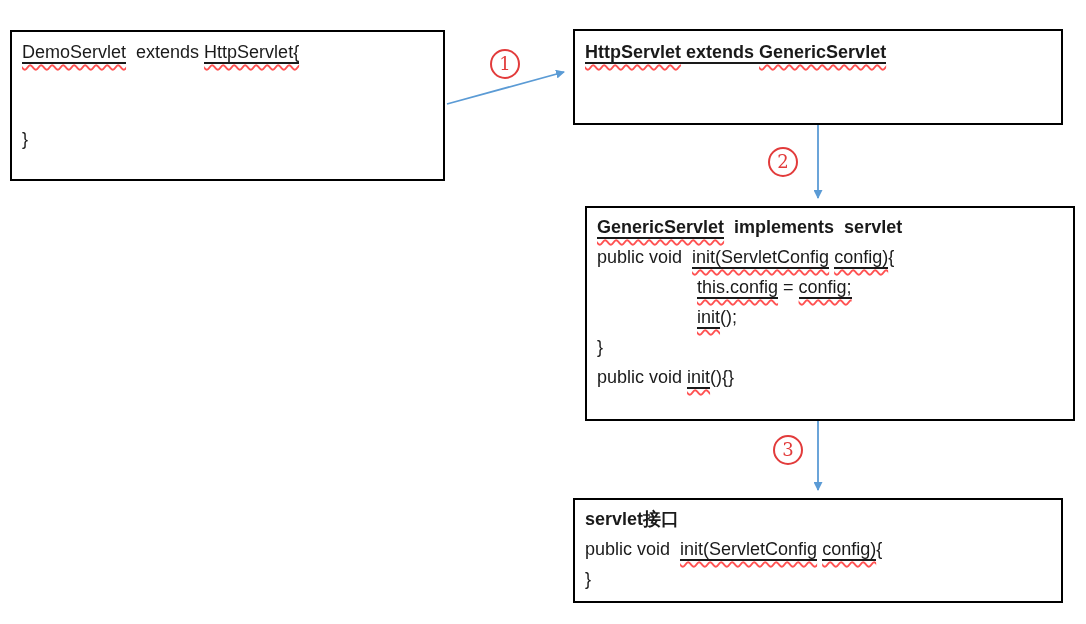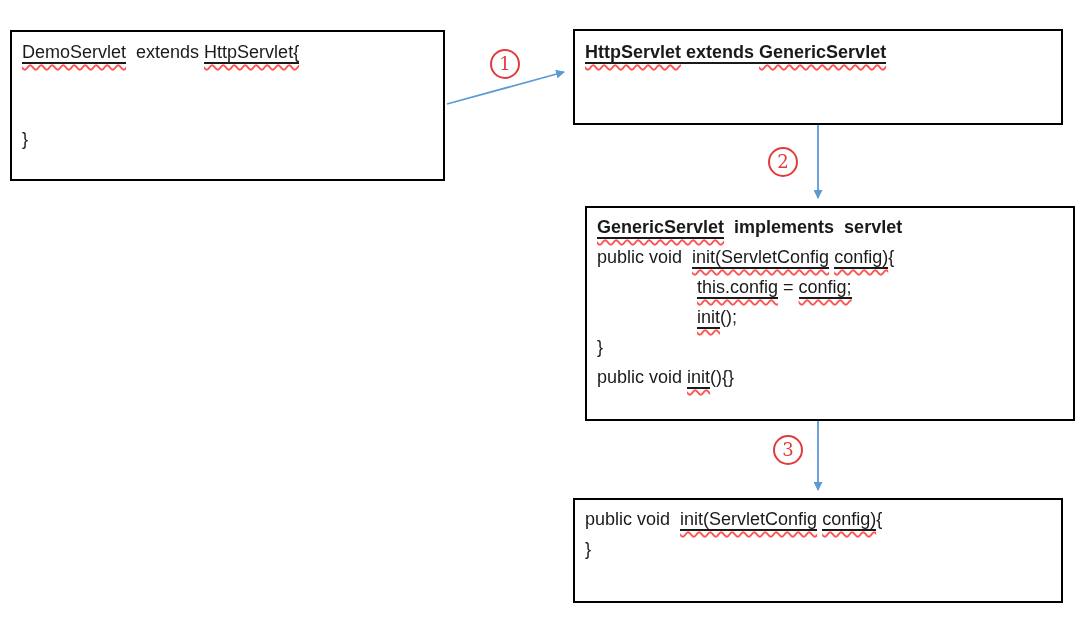--- a/index.html
+++ b/index.html
@@ -42,17 +42,17 @@
     </marker>
   </defs>
   <line x1="447" y1="104" x2="564" y2="72" stroke="#5b9bd5" stroke-width="1.8" marker-end="url(#ah)"></line>
   <line x1="818" y1="113" x2="818" y2="198" stroke="#5b9bd5" stroke-width="1.8" marker-end="url(#ah)"></line>
   <line x1="818" y1="396" x2="818" y2="490" stroke="#5b9bd5" stroke-width="1.8" marker-end="url(#ah)"></line>
 </svg>
 
 <div id="box-demo" class="box"><div class="line"><span class="u w">DemoServlet</span><span>  extends </span><span class="u w">HttpServlet{</span></div><div class="line">&nbsp;</div><div class="line">&nbsp;</div><div class="line"><span>}</span></div></div>
 <div id="box-http" class="box"><div class="line"><span class="b u w">HttpServlet</span><span class="b u"> extends </span><span class="b u w">GenericServlet</span></div></div>
 <div id="box-generic" class="box"><div class="line"><span class="b u w">GenericServlet</span><span class="b">  implements  servlet</span></div><div class="line"><span>public void  </span><span class="u w">init(ServletConfig</span><span> </span><span class="u w">config)</span><span>{</span></div><div class="line ind"><span class="u w">this.config</span><span> = </span><span class="u w">config;</span></div><div class="line ind"><span class="u w">init</span><span>();</span></div><div class="line"><span>}</span></div><div class="line"><span>public void </span><span class="u w">init</span><span>(){}</span></div></div>
-<div id="box-iface" class="box"><div class="line"><span>public void  </span><span class="u w">init(ServletConfig</span><span> </span><span class="u w">config)</span><span>{</span></div><div class="line"><span>}</span></div></div>
+<div id="box-iface" class="box"><div class="line"><span class="b">servlet接口</span></div><div class="line"><span>public void  </span><span class="u w">init(ServletConfig</span><span> </span><span class="u w">config)</span><span>{</span></div><div class="line"><span>}</span></div></div>
 
 <span id="marker-1" class="marker">1</span>
 <span id="marker-2" class="marker">2</span>
 <span id="marker-3" class="marker">3</span>
 
 </body></html>

